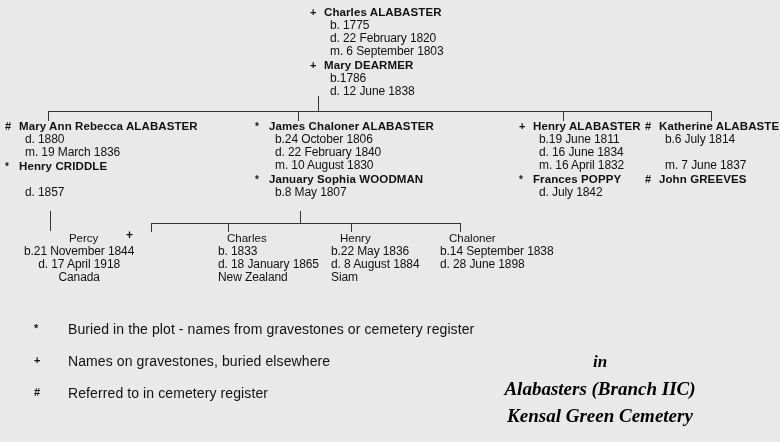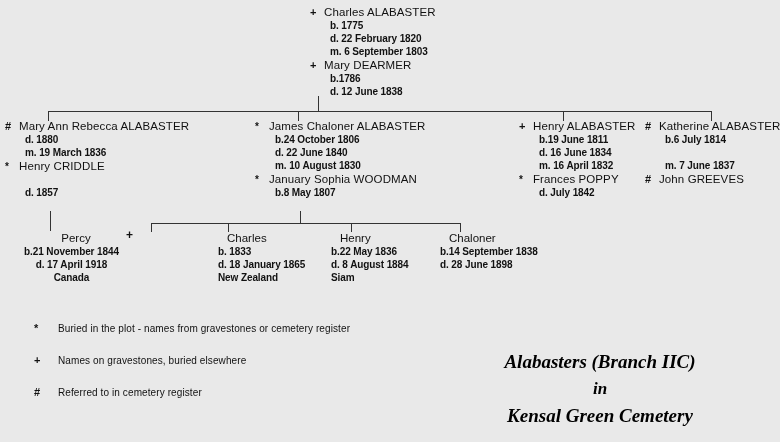--- a/index.html
+++ b/index.html
@@ -44,27 +44,27 @@
     width: 14px;
     font-size: 11px;
     font-weight: bold;
     text-align: left;
     line-height: 14px;
     flex: 0 0 14px;
   }
   .sym.star { font-size: 10px; }
   .nm {
     font-size: 11.5px;
-    font-weight: normal;
+    font-weight: bold;
     letter-spacing: 0.1px;
     line-height: 14px;
   }
   .det {
-    font-size: 10px;
-    font-weight: bold;
+    font-size: 12px;
+    font-weight: normal;
     line-height: 13px;
     padding-left: 20px;
     letter-spacing: -0.1px;
   }
   .spacer { height: 13px; }
 
   
   .child { position: absolute; white-space: nowrap; }
   .child .cname {
     font-size: 11.5px;
@@ -86,23 +86,23 @@
     position: absolute;
     left: 0;
     top: 0;
     font-size: 11px;
     font-weight: bold;
     width: 14px;
     text-align: left;
   }
   .legend-txt {
     position: absolute;
-    left: 24px;
+    left: 34px;
     top: 1px;
-    font-size: 10px;
+    font-size: 14px;
     line-height: 12px;
     letter-spacing: 0.1px;
   }
 
   
   .title-block {
     position: absolute;
     text-align: center;
     font-family: "Liberation Serif", serif;
     font-style: italic;
@@ -155,21 +155,21 @@
     <div class="spacer"></div>
     <div class="det">d. 1857</div>
   </div>
 
   <div class="person" style="left:255px; top:119px;">
     <div class="prow">
       <span class="sym star">*</span>
       <span class="nm">James Chaloner ALABASTER</span>
     </div>
     <div class="det">b.24 October 1806</div>
-    <div class="det">d. 22 June 1840</div>
+    <div class="det">d. 22 February 1840</div>
     <div class="det">m. 10 August 1830</div>
     <div class="prow">
       <span class="sym star">*</span>
       <span class="nm">January Sophia WOODMAN</span>
     </div>
     <div class="det">b.8 May 1807</div>
   </div>
 
   <div class="person" style="left:519px; top:119px;">
     <div class="prow">
@@ -248,18 +248,18 @@
     <span class="legend-sym">+</span>
     <span class="legend-txt">Names on gravestones, buried elsewhere</span>
   </div>
 
   <div class="legend-row" style="left:34px; top:386px; width:420px; height:14px;">
     <span class="legend-sym">#</span>
     <span class="legend-txt">Referred to in cemetery register</span>
   </div>
 
   <div class="title-block" style="left:430px; top:348px; width:340px;">
+    <div class="title-line small">in</div>
     <div class="title-line">Alabasters (Branch IIC)</div>
-    <div class="title-line small">in</div>
     <div class="title-line">Kensal Green Cemetery</div>
   </div>
 
 </div>
 
 </body></html>

